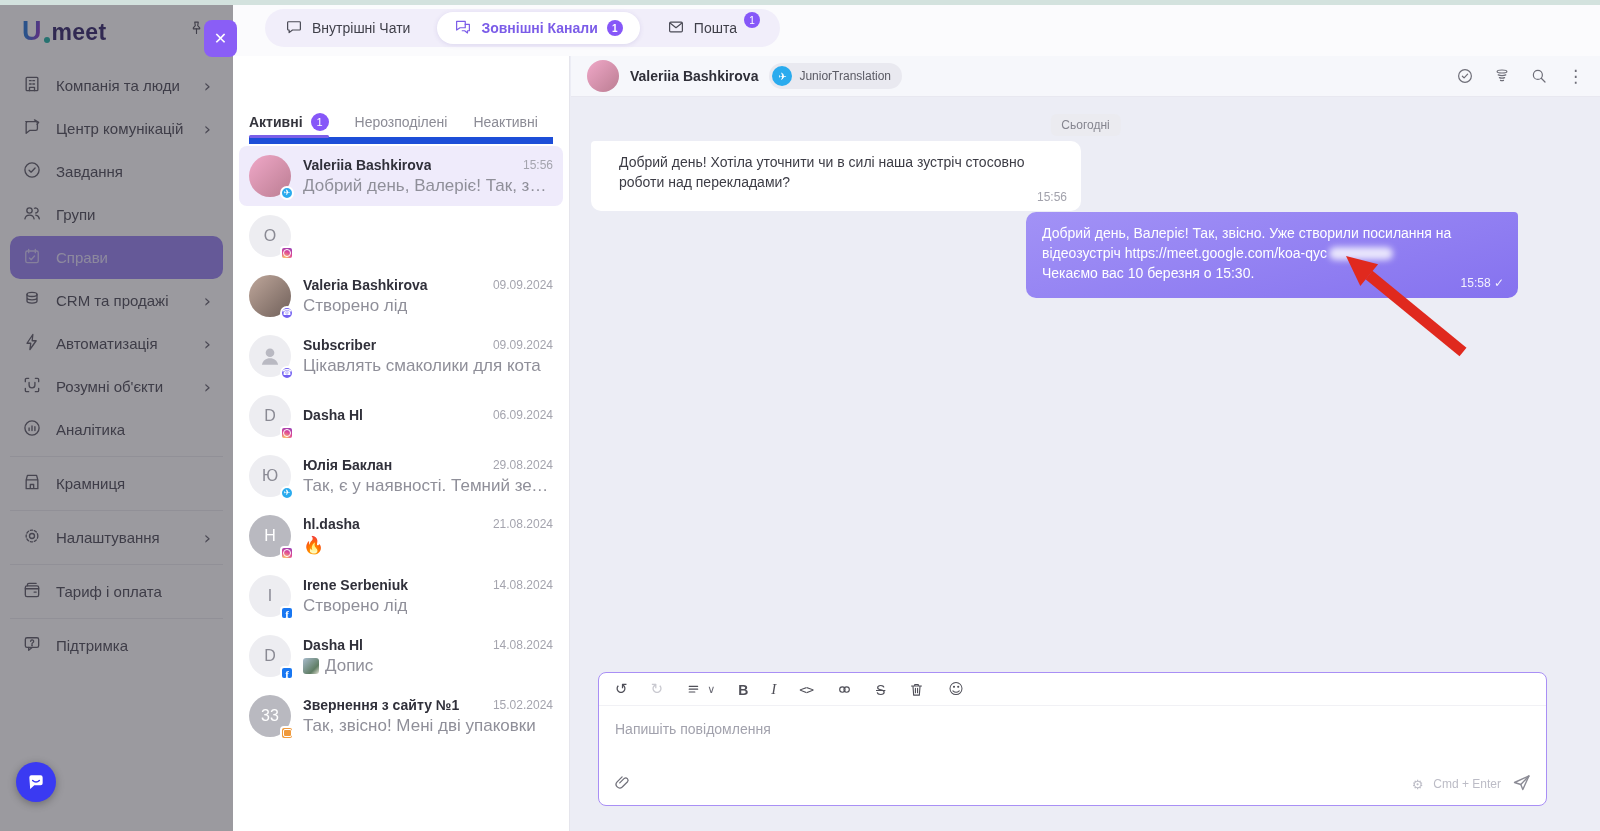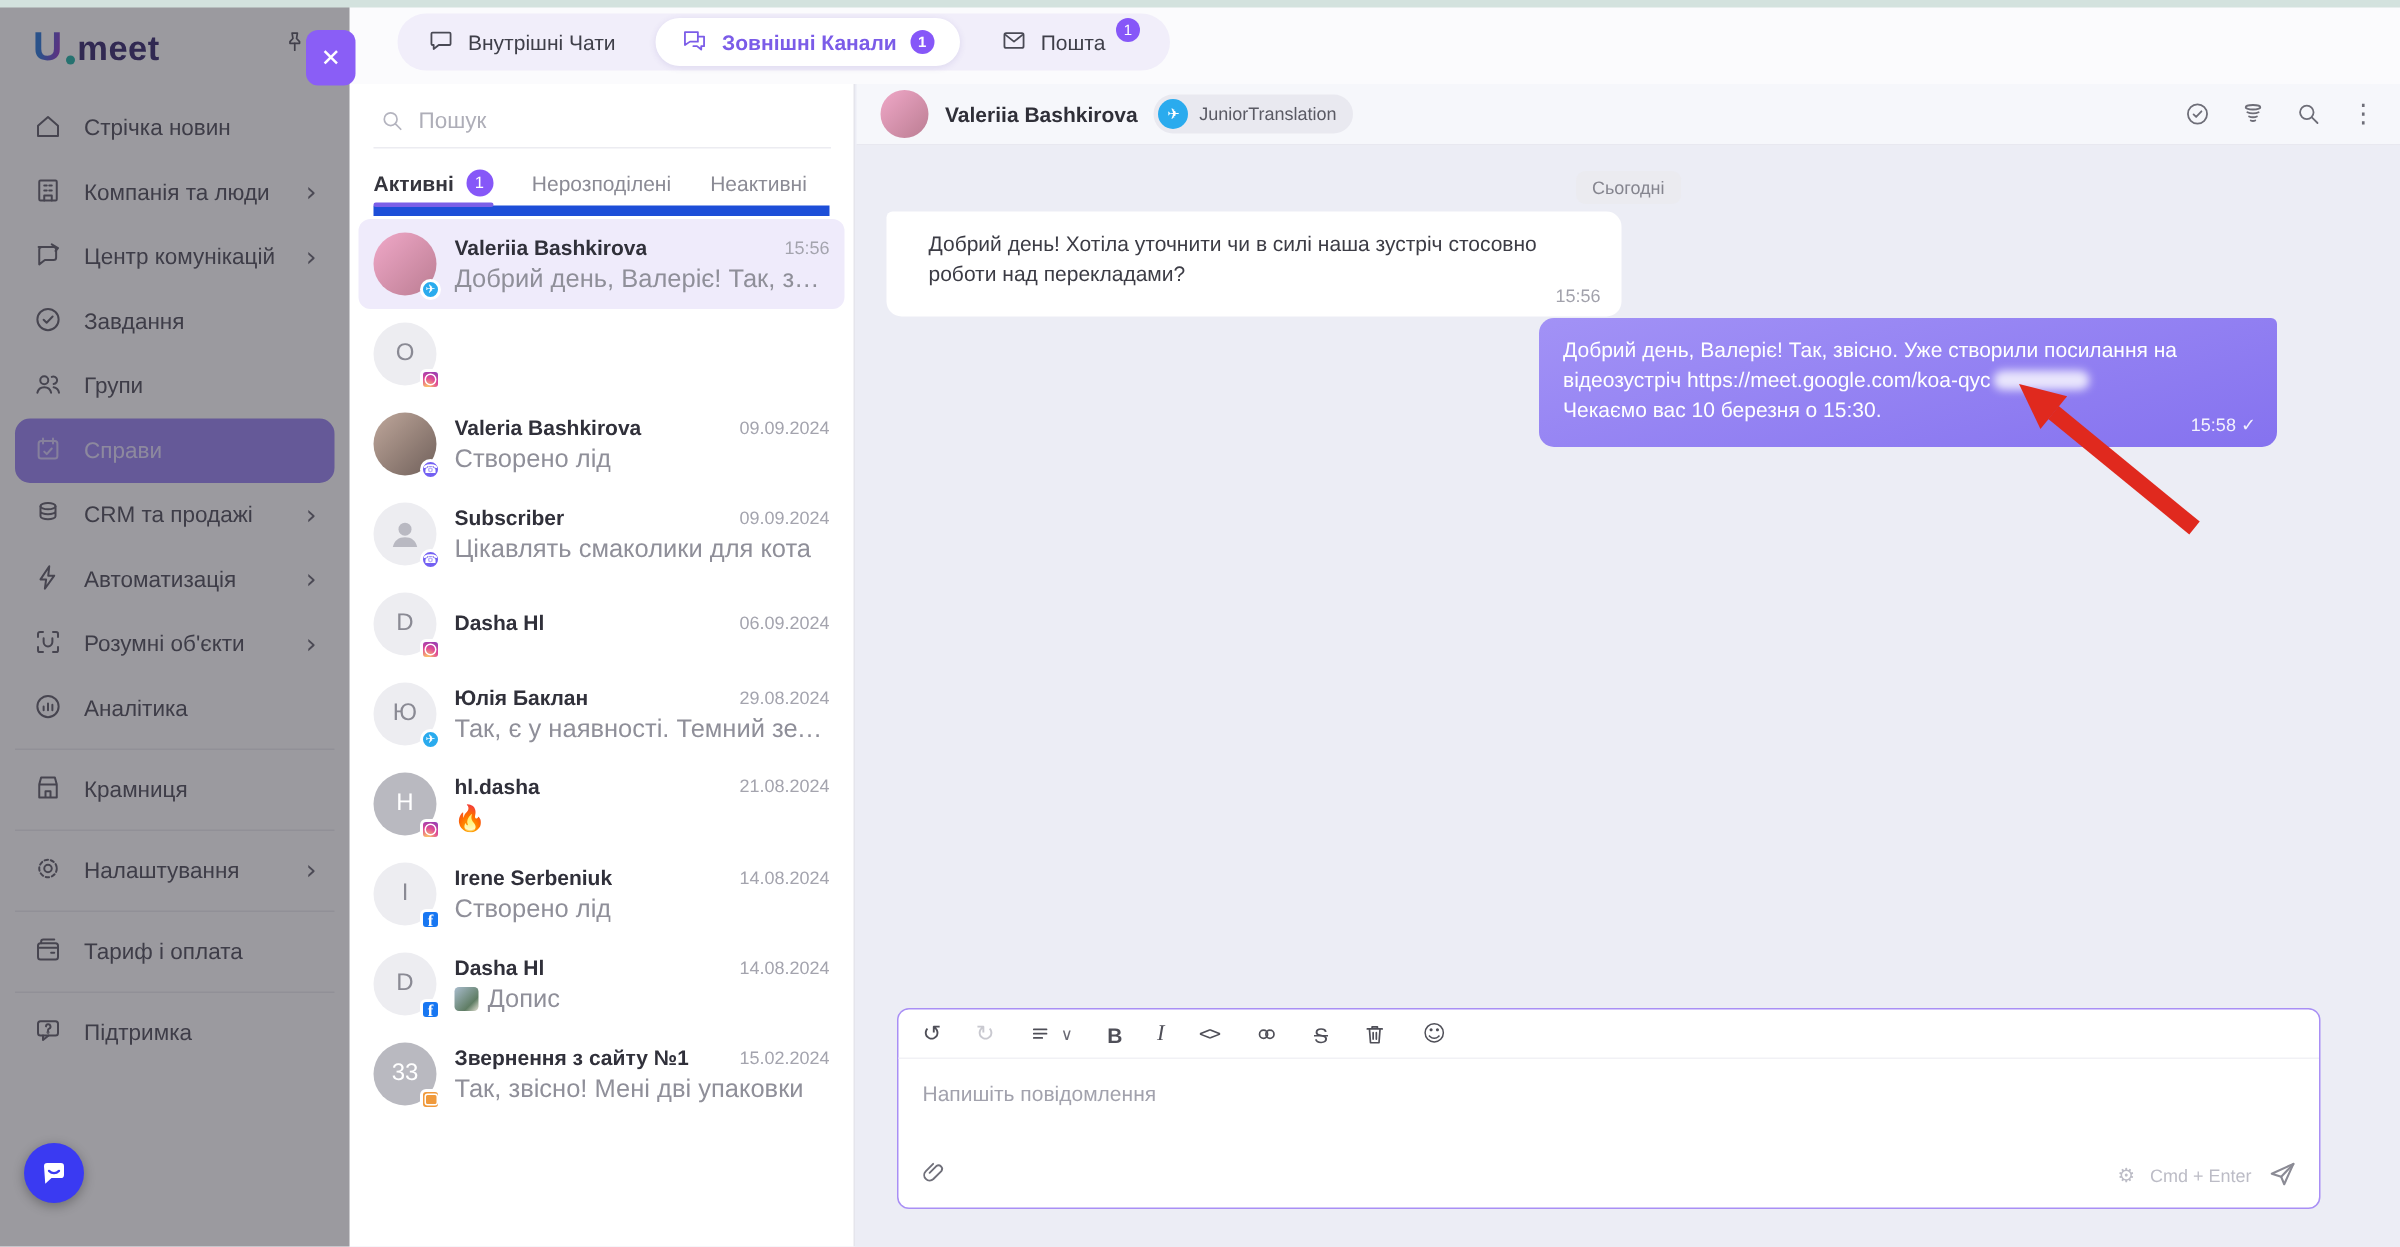--- a/index.html
+++ b/index.html
@@ -241,30 +241,20 @@
   <div class="logo">
     <span class="logo-mark">U</span>
     <span class="logo-dot"></span>
     <span class="logo-text">meet</span>
   </div>
   <span class="pin"><svg class="ic">
         <use href="#i-pin"></use>
       </svg></span>
   <nav class="nav">
 
-      <div>
-
-        <div class="nav-item">
-          <span><svg class="ic">
-              <use href="#i-home"></use>
-            </svg></span>
-          <span class="nav-label">Стрічка новин</span>
-
-        </div>
-      </div>
 
       <div>
 
         <div class="nav-item">
           <span><svg class="ic">
               <use href="#i-company"></use>
             </svg></span>
           <span class="nav-label">Компанія та люди</span>
           <span class="nav-chev glyph">›</span>
         </div>
@@ -434,26 +424,20 @@
         <span><svg class="ic">
             <use href="#i-mail"></use>
           </svg></span>
         <span>Пошта</span>
         <span class="tab-badge raised">1</span>
       </div>
     </div>
 </div>
 
 <section class="chatlist">
-  <div class="search">
-    <svg class="ic">
-        <use href="#i-search"></use>
-      </svg>
-    <input type="text" placeholder="Пошук" style="">
-  </div>
   <div class="filters">
 
       <div class="filter active">
         <span>Активні</span>
         <span class="f-badge">1</span>
       </div>
 
       <div class="filter">
         <span>Нерозподілені</span>
 

